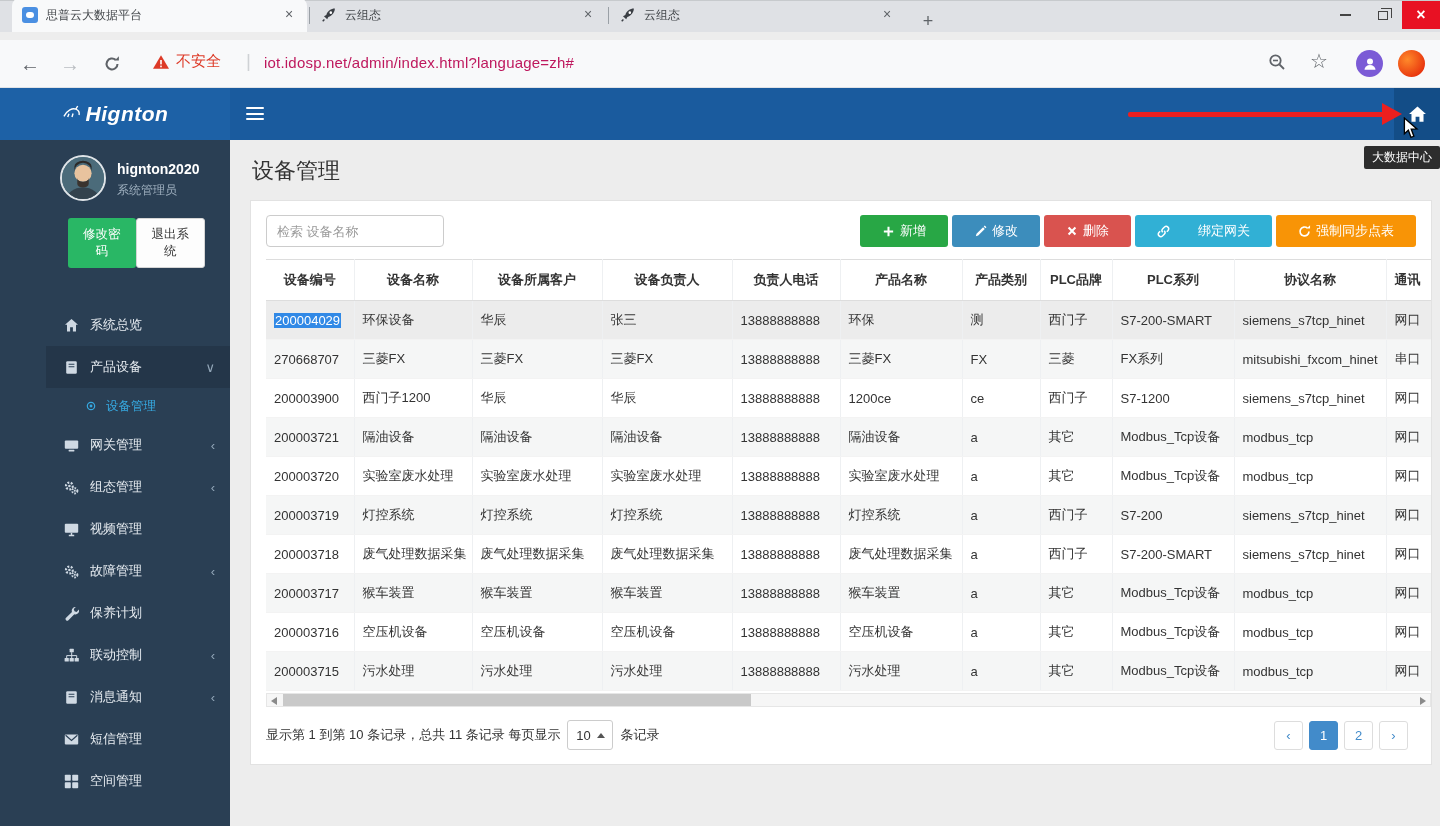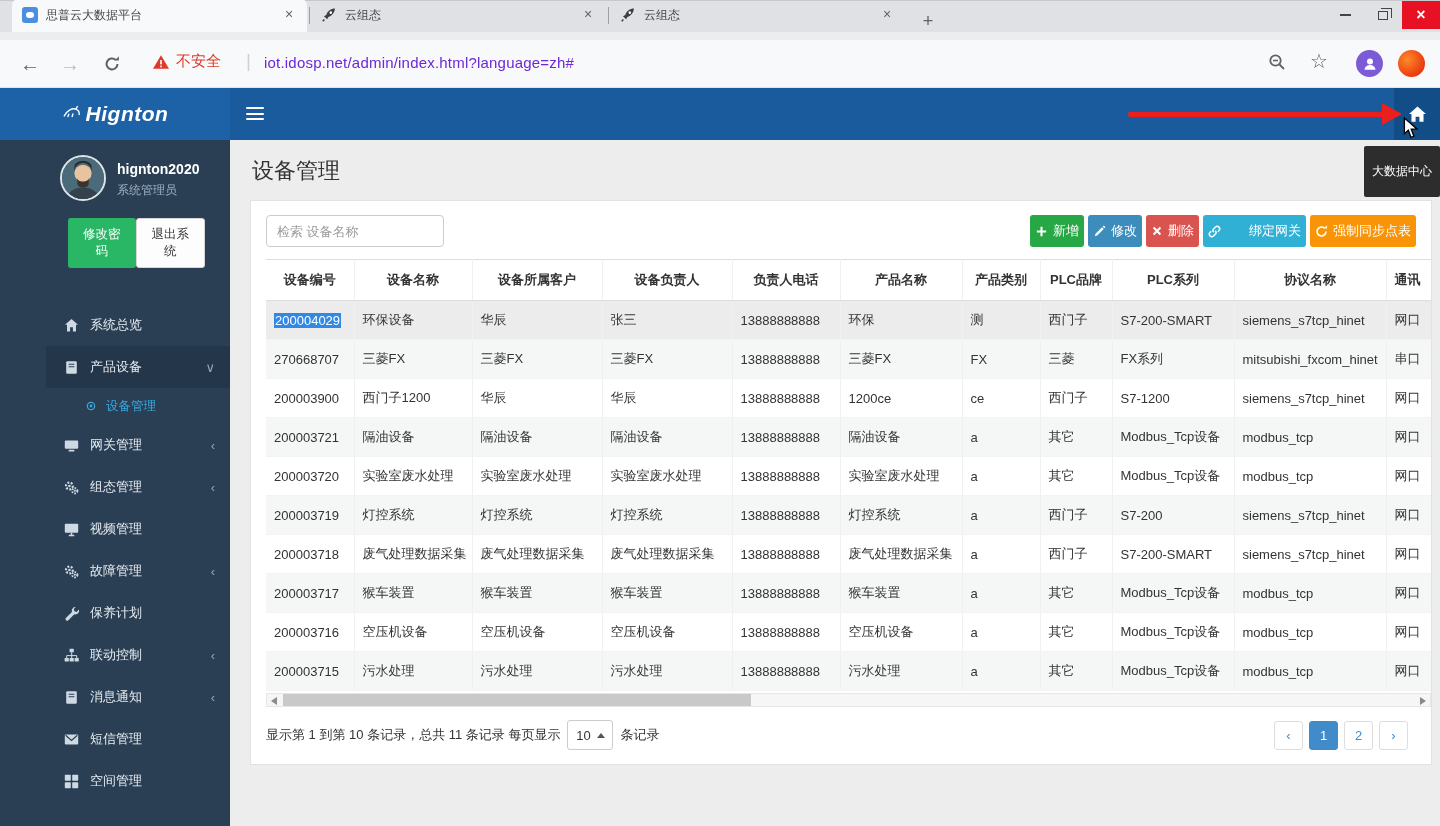--- a/index.html
+++ b/index.html
@@ -25,21 +25,21 @@
   .win-btn.close { background:#e81123; color:#fff; font-size:16px; font-weight:700; }
 
   
   .navbar { position:absolute; top:40px; left:0; width:1440px; height:48px; background:#f8f9fa; border-bottom:1px solid #e1e3e6; }
   .nav-btn { position:absolute; top:10px; width:28px; height:28px; display:flex; align-items:center; justify-content:center; font-size:20px; color:#5f6368; }
   .nav-back { left:16px; }
   .nav-fwd { left:56px; color:#b9bdc1; }
   .nav-reload { left:98px; }
   .sec-chip { position:absolute; left:152px; top:12px; display:flex; align-items:center; gap:6px; font-size:15px; color:#dd3a27; }
   .url-pipe { position:absolute; left:246px; top:10px; font-size:19px; color:#cfd2d5; }
-  .url-text { position:absolute; left:264px; top:14px; font-size:15px; color:#6d28d9; letter-spacing:0.2px; }
+  .url-text { position:absolute; left:264px; top:14px; font-size:15px; color:#be185d; letter-spacing:0.2px; }
   .nav-zoom { position:absolute; left:1268px; top:13px; }
   .nav-star { position:absolute; left:1310px; top:9px; font-size:20px; color:#5f6368; }
   .nav-profile { position:absolute; left:1356px; top:10px; width:27px; height:27px; border-radius:50%; background:#7b5bd6; display:flex; align-items:center; justify-content:center; }
   .nav-brand { position:absolute; left:1398px; top:10px; width:27px; height:27px; border-radius:50%; background:radial-gradient(circle at 35% 35%, #ff8a2a, #e8350e 75%); }
 
   
   .app-header { position:absolute; top:88px; left:0; width:1440px; height:52px; background:#1a5b9e; }
   .logo-zone { position:absolute; left:0; top:0; width:230px; height:52px; background:#1d61a6; display:flex; align-items:center; justify-content:center; gap:4px; }
   .logo-text { color:#fff; font-size:21px; font-weight:700; font-style:italic; letter-spacing:0.5px; }
   .hamburger { position:absolute; left:246px; top:19px; width:18px; }
@@ -66,21 +66,21 @@
   .smi.active svg { color:#36a9e1; }
 
   
   .content { position:absolute; left:230px; top:140px; width:1210px; height:686px; background:#ededed; padding:16px 8px 0 20px; overflow:hidden; }
   .page-title { font-size:22px; font-weight:400; color:#333; margin:0 0 14px 2px; }
   .card { background:#fff; border:1px solid #e2e2e2; width:1182px; padding:14px 15px 14px; }
   .toolbar-row { display:flex; justify-content:space-between; align-items:center; }
   .search { width:178px; height:32px; border:1px solid #ccc; border-radius:4px; padding:0 10px; font-size:13px; color:#555; background:#fff; font-family:inherit; }
   .search::placeholder { color:#9a9a9a; }
   .tb-btns { display:flex; gap:4px; }
-  .btn { height:32px; display:flex; align-items:center; gap:5px; padding:0 5px; border:none; border-radius:3px; color:#fff; font-size:13px; font-family:inherit; }
+  .btn { height:32px; display:flex; align-items:center; gap:5px; padding:0 22px; border:none; border-radius:3px; color:#fff; font-size:13px; font-family:inherit; }
   .btn svg { flex:none; }
   .btn-add { background:#28a745; }
   .btn-edit { background:#3c8dbc; }
   .btn-del { background:#d9534f; }
   .btn-bind { background:#31b0d5;gap:28px; }
   .btn-sync { background:#f89406; }
 
   .table-clip { overflow:hidden; margin:12px -15px 0 0; }
   table { border-collapse:collapse; table-layout:fixed; width:1223px; border-top:1px solid #ddd; }
   th { font-size:13px; font-weight:700; color:#333; text-align:center; padding:11px 4px; border-bottom:1px solid #ddd; white-space:nowrap; overflow:hidden; }
@@ -102,21 +102,21 @@
   .psize { height:30px; min-width:46px; background:#fff; border:1px solid #ccc; border-radius:3px; display:flex; align-items:center; justify-content:center; gap:6px; font-size:13px; color:#333; font-family:inherit; }
   .caret-up { width:0; height:0; border-left:4px solid transparent; border-right:4px solid transparent; border-bottom:5px solid #555; }
   .pages { display:flex; gap:6px; margin-right:8px; list-style:none; }
   .pg { min-width:29px; height:29px; padding:0 6px; border:1px solid #ddd; background:#fff; color:#428bca; display:flex; align-items:center; justify-content:center; font-size:13px; border-radius:3px; }
   .pg.active { background:#428bca; border-color:#428bca; color:#fff; }
 
   
   .anno-shaft { position:absolute; left:1128px; top:112px; width:258px; height:5px; background:#ec1f1f; border-radius:2px; }
   .anno-head { position:absolute; left:1382px; top:103px; width:0; height:0; border-top:11px solid transparent; border-bottom:11px solid transparent; border-left:20px solid #ec1f1f; }
   .cursor { position:absolute; left:1403px; top:117px; }
-  .tooltip { position:absolute; left:1364px; top:146px; background:rgba(18,18,18,0.88); color:#fff; font-size:12px; padding:17px 8px; border-radius:2px; white-space:nowrap; }
+  .tooltip { position:absolute; left:1364px; top:146px; background:rgba(18,18,18,0.88); color:#fff; font-size:12px; padding:3px 8px; border-radius:2px; white-space:nowrap; }
 
   .defs { position:absolute; width:0; height:0; overflow:hidden; }
 </style>
 </head>
 <body>
 
 <svg class="defs" aria-hidden="true">
   <defs>
     <symbol id="i-home" viewBox="0 0 15 15">
         <path fill="currentColor" d="M7.5 1 L14 6.8 H12 V13.5 H8.9 V9.3 H6.1 V13.5 H3 V6.8 H1 Z"></path>

